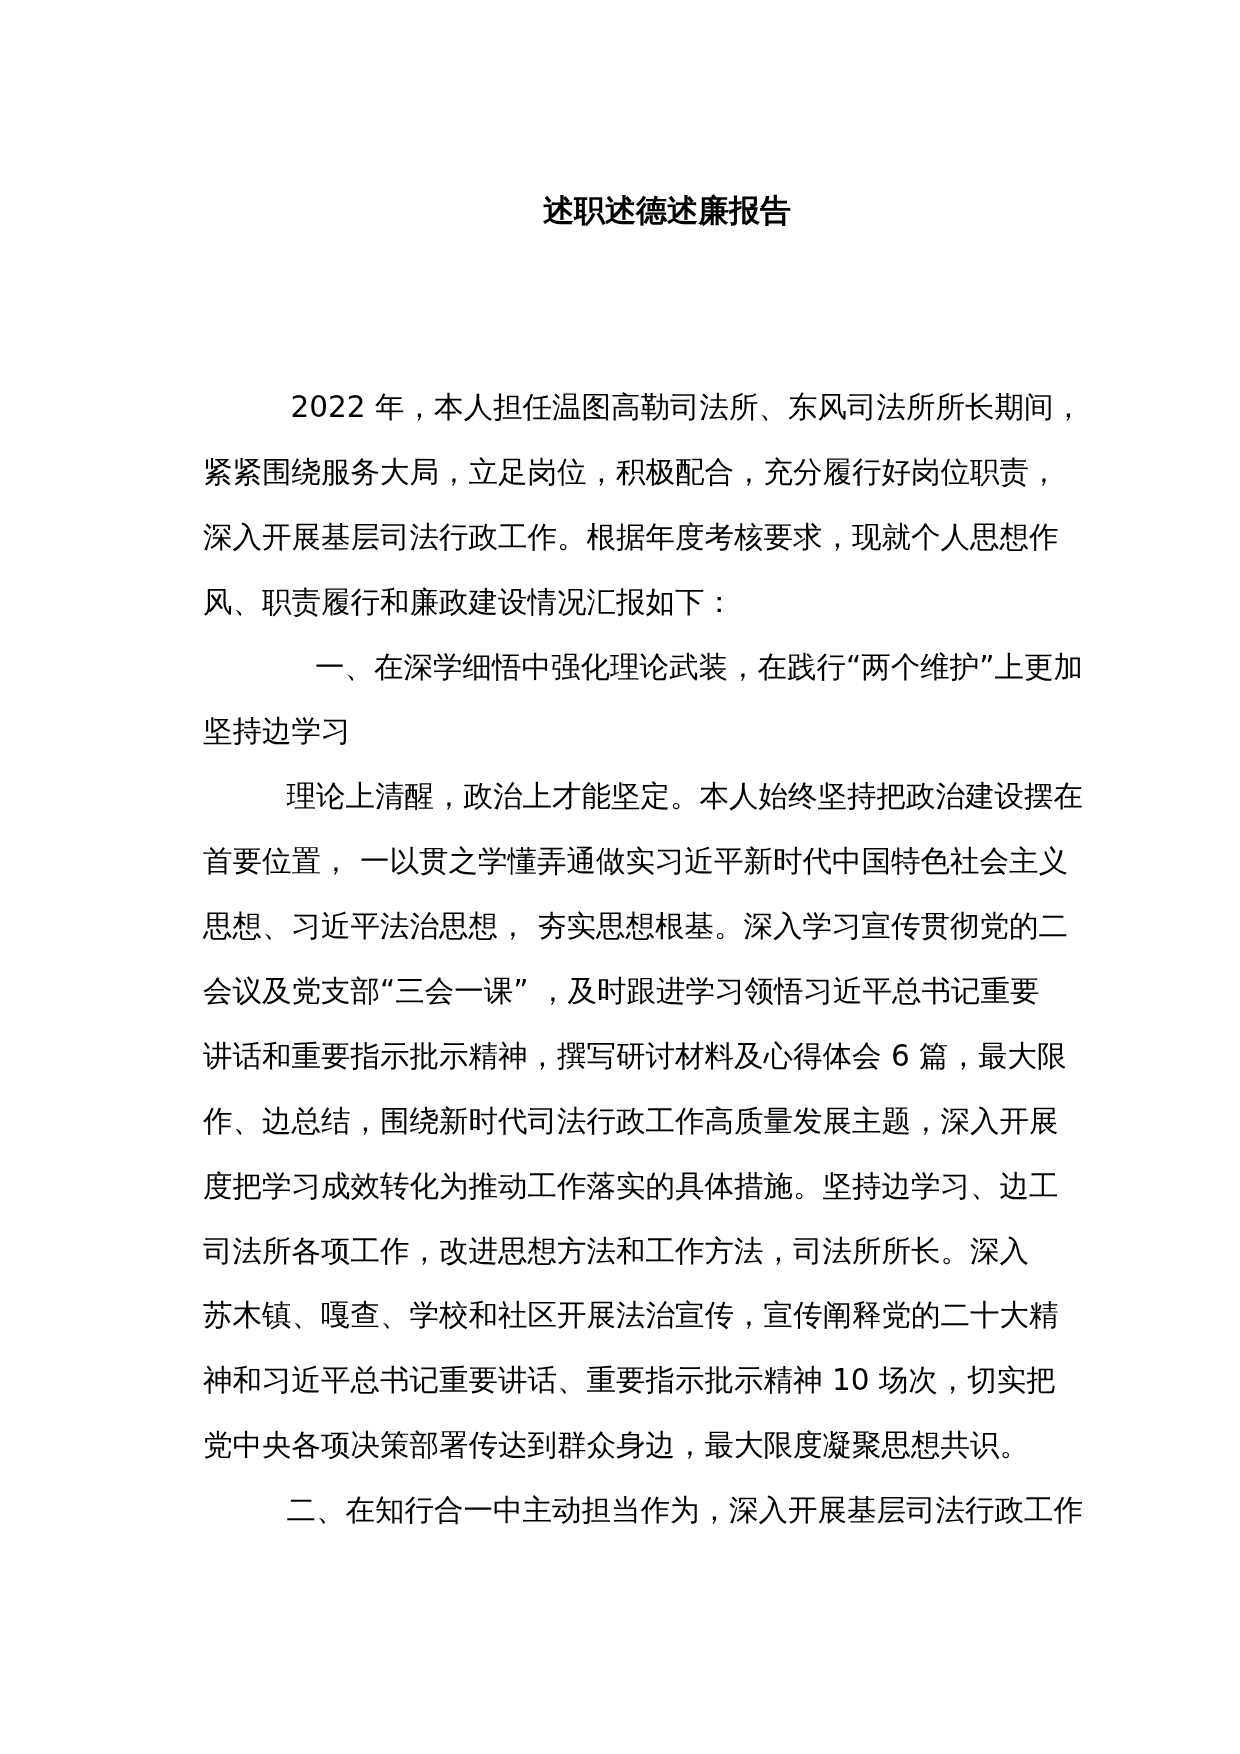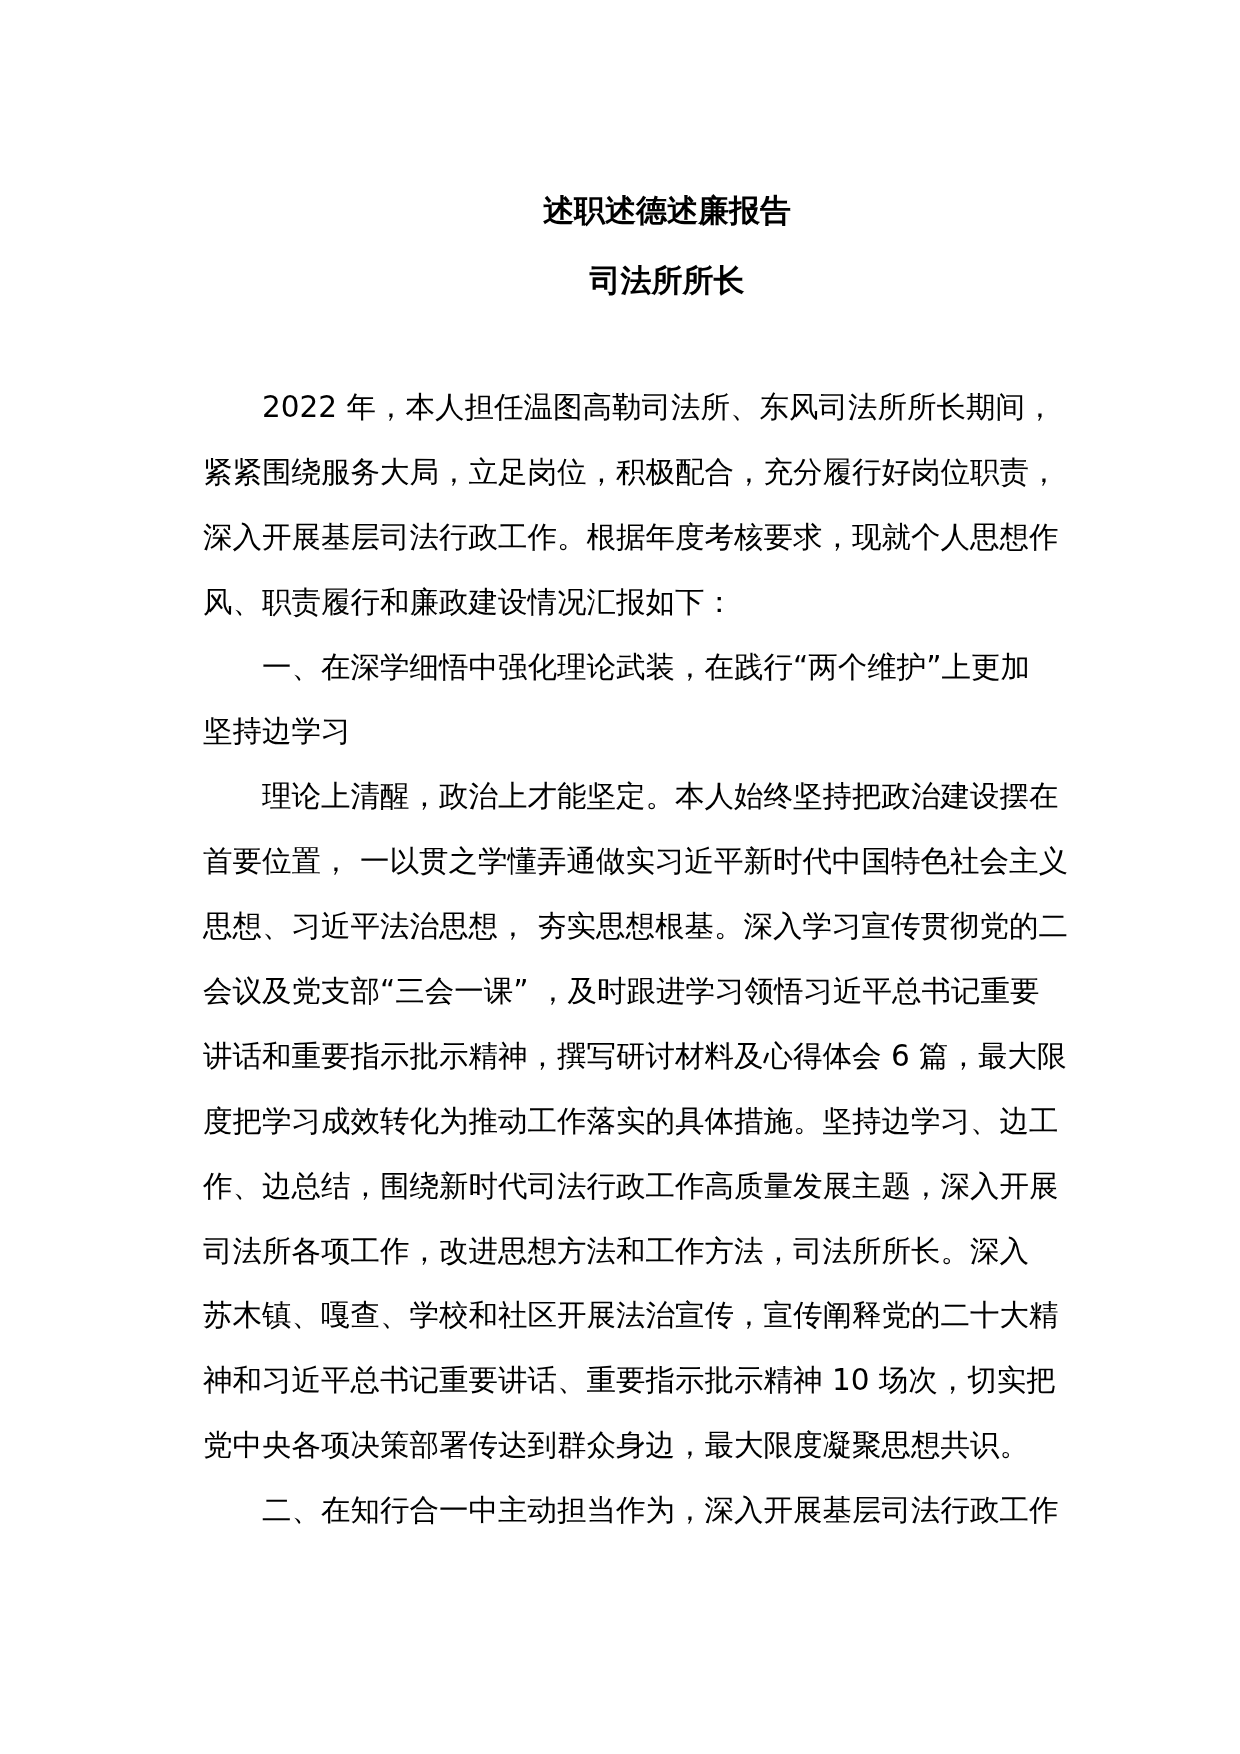--- a/index.html
+++ b/index.html
@@ -40,42 +40,41 @@
       left: 187px;
       top: 360px;
       width: 880px;
       font-size: 29.5px;
       line-height: 64.9px;
     }
     .line {
       white-space: nowrap;
       height: 64.9px;
     }
-    .indent { padding-left: 59px; }
+    .indent { padding-left: 59px; text-align: right; }
   </style>
 </head>
 <body>
 
 <div class="page">
   <div class="title-block title">述职述德述廉报告</div>
-  <div class="title-block subtitle">司法所所长</div>
 
   <div class="body">
     <div class="line indent">2022 年，本人担任温图高勒司法所、东风司法所所长期间，</div>
     <div class="line">紧紧围绕服务大局，立足岗位，积极配合，充分履行好岗位职责，</div>
     <div class="line">深入开展基层司法行政工作。根据年度考核要求，现就个人思想作</div>
     <div class="line">风、职责履行和廉政建设情况汇报如下：</div>
     <div class="line indent">一、在深学细悟中强化理论武装，在践行“两个维护”上更加</div>
     <div class="line">坚持边学习</div>
     <div class="line indent">理论上清醒，政治上才能坚定。本人始终坚持把政治建设摆在</div>
     <div class="line">首要位置， 一以贯之学懂弄通做实习近平新时代中国特色社会主义</div>
     <div class="line">思想、习近平法治思想， 夯实思想根基。深入学习宣传贯彻党的二</div>
     <div class="line">会议及党支部“三会一课” ，及时跟进学习领悟习近平总书记重要</div>
     <div class="line">讲话和重要指示批示精神，撰写研讨材料及心得体会 6 篇，最大限</div>
+    <div class="line">作、边总结，围绕新时代司法行政工作高质量发展主题，深入开展</div>
     <div class="line">度把学习成效转化为推动工作落实的具体措施。坚持边学习、边工</div>
-    <div class="line">作、边总结，围绕新时代司法行政工作高质量发展主题，深入开展</div>
     <div class="line">司法所各项工作，改进思想方法和工作方法，司法所所长。深入</div>
     <div class="line">苏木镇、嘎查、学校和社区开展法治宣传，宣传阐释党的二十大精</div>
     <div class="line">神和习近平总书记重要讲话、重要指示批示精神 10 场次，切实把</div>
     <div class="line">党中央各项决策部署传达到群众身边，最大限度凝聚思想共识。</div>
     <div class="line indent">二、在知行合一中主动担当作为，深入开展基层司法行政工作</div>
   </div>
 </div>
 
 </body></html>

